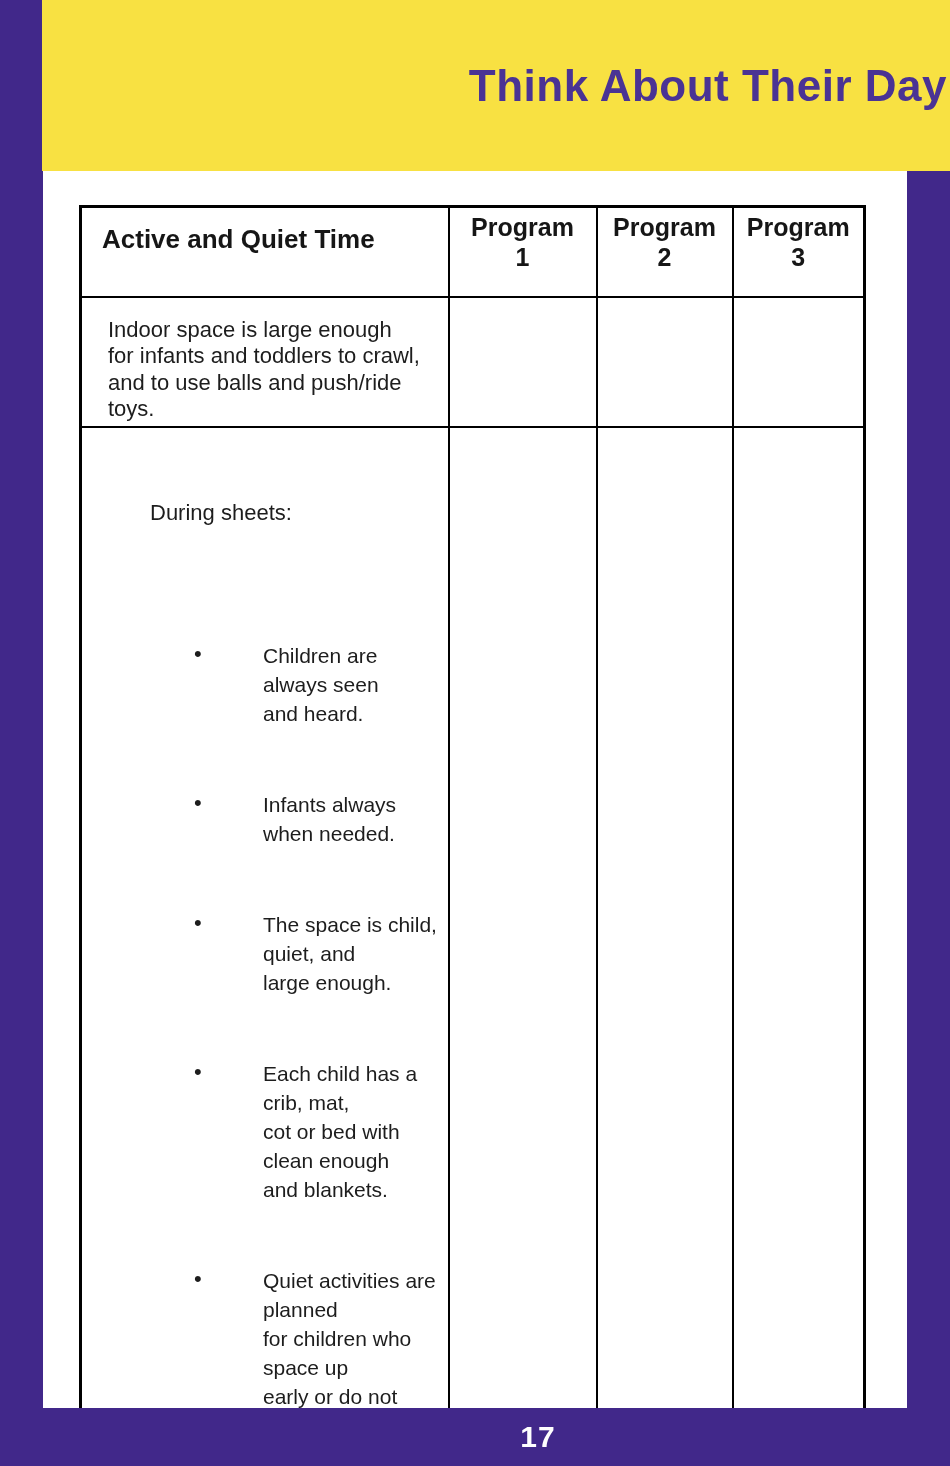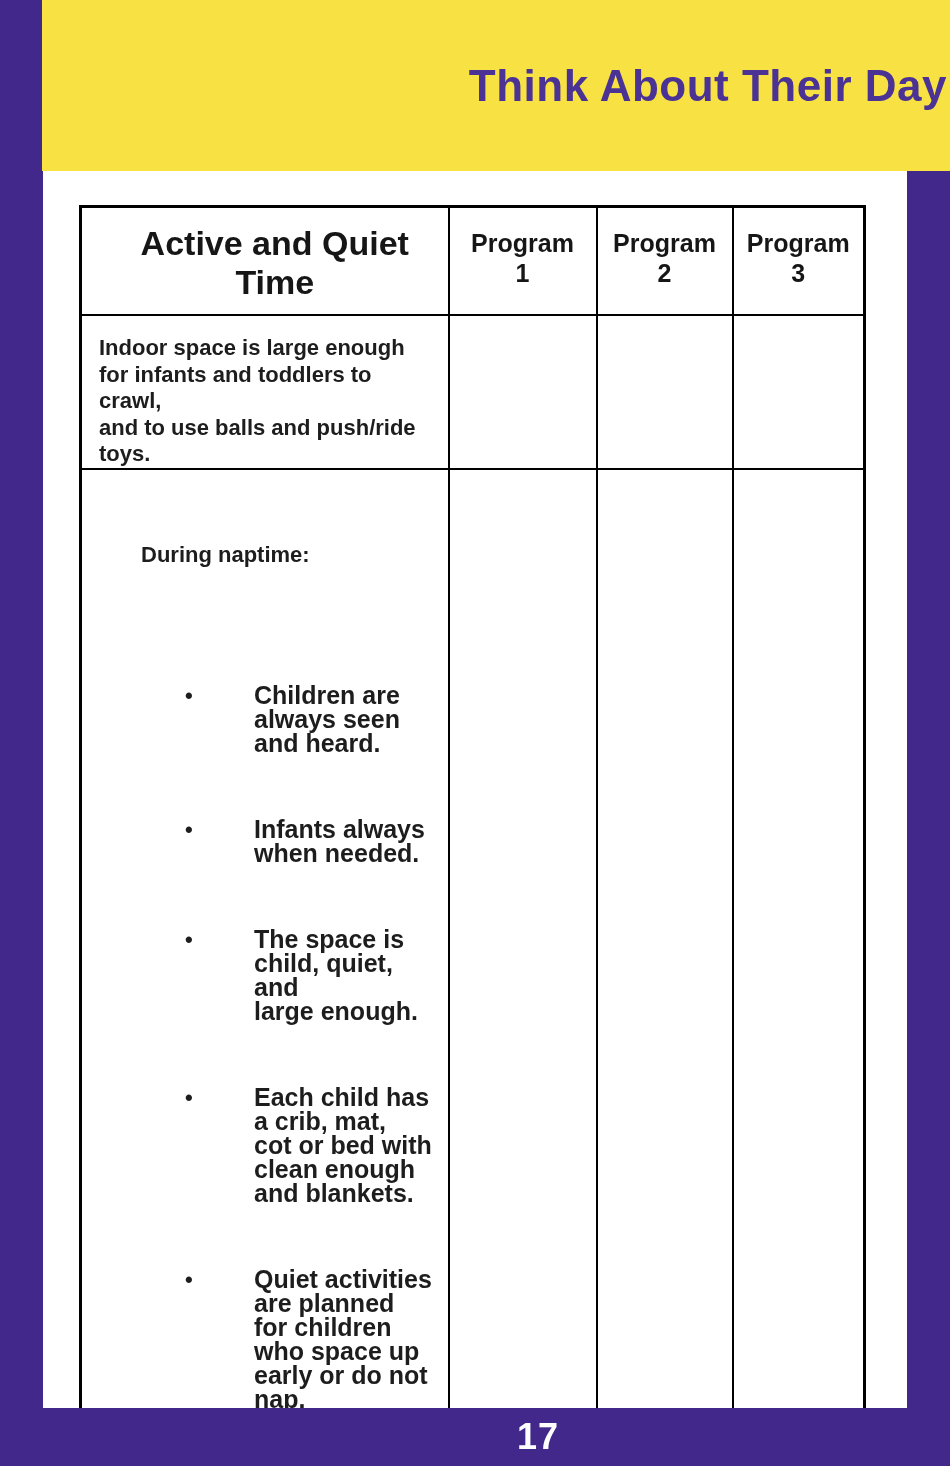--- a/index.html
+++ b/index.html
@@ -57,42 +57,41 @@
     border: 3px solid var(--line);
   }
   table.checklist th,
   table.checklist td {
     border: 2px solid var(--line);
     vertical-align: top;
     background: #fff;
   }
   tr.header-row { height: 90px; }
   th.topic-header {
-    text-align: center;
-    font-size: 34px;
-    font-weight: bold;
-    padding: 16px 0 12px 20px;
+    text-align: left;
+    font-size: 26px;
+    font-weight: bold;
+    padding: 16px 0 0 20px;
     color: #161616;
   }
   th.program-header {
     text-align: center;
     font-size: 25px;
     font-weight: bold;
     line-height: 30px;
-    padding-top: 20px;
+    padding-top: 4px;
     white-space: pre-wrap;
     color: #161616;
   }
   td.desc {
     font-size: 22px;
     line-height: 26.5px;
-    padding: 19px 8px 0 17px;
+    padding: 19px 8px 0 26px;
     white-space: pre-wrap;
     color: var(--ink);
-    font-weight: bold;
   }
   tr.row-1 { height: 130px; }
   tr.row-2 { height: 126px; }
   tr.row-3 { height: 386px; }
 
   ul.bullet-list {
     list-style: none;
     margin: 0;
     padding: 0;
   }
@@ -100,37 +99,37 @@
     display: flex;
     margin-top: 9px;
   }
   .bullet-dot {
     flex: 0 0 29px;
     padding-left: 2px;
     font-size: 22px;
     line-height: 26.5px;
   }
   .bullet-text {
-    font-size: 25px;
-    line-height: 24px;
+    font-size: 21px;
+    line-height: 29px;
     white-space: pre-wrap;
   }
 
   
   .footer {
     width: 950px;
     height: 58px;
     background: var(--purple);
     display: flex;
     align-items: center;
     justify-content: center;
   }
   .page-number {
     color: #ffffff;
-    font-size: 36px;
+    font-size: 30px;
     font-weight: bold;
     letter-spacing: 1px;
   }
 </style>
 </head>
 <body>
 
 <div class="banner">
   <h1 class="banner-title">Think About Their Day</h1>
 </div>
@@ -160,21 +159,21 @@
 for infants and toddlers to crawl,
 and to use balls and push/ride toys.</td>
         <td></td>
         <td></td>
         <td></td>
       </tr>
 
 
       <tr class="row-3">
         <td class="desc">
-          <div>During naptime:</div>
+          <div>During sheets:</div>
           <ul class="bullet-list">
             <li class="bullet-item">
               <span class="bullet-dot">•</span>
               <span class="bullet-text">Children are always seen
 and heard.</span>
             </li>
             <li class="bullet-item">
               <span class="bullet-dot">•</span>
               <span class="bullet-text">Infants always when needed.</span>
             </li>

